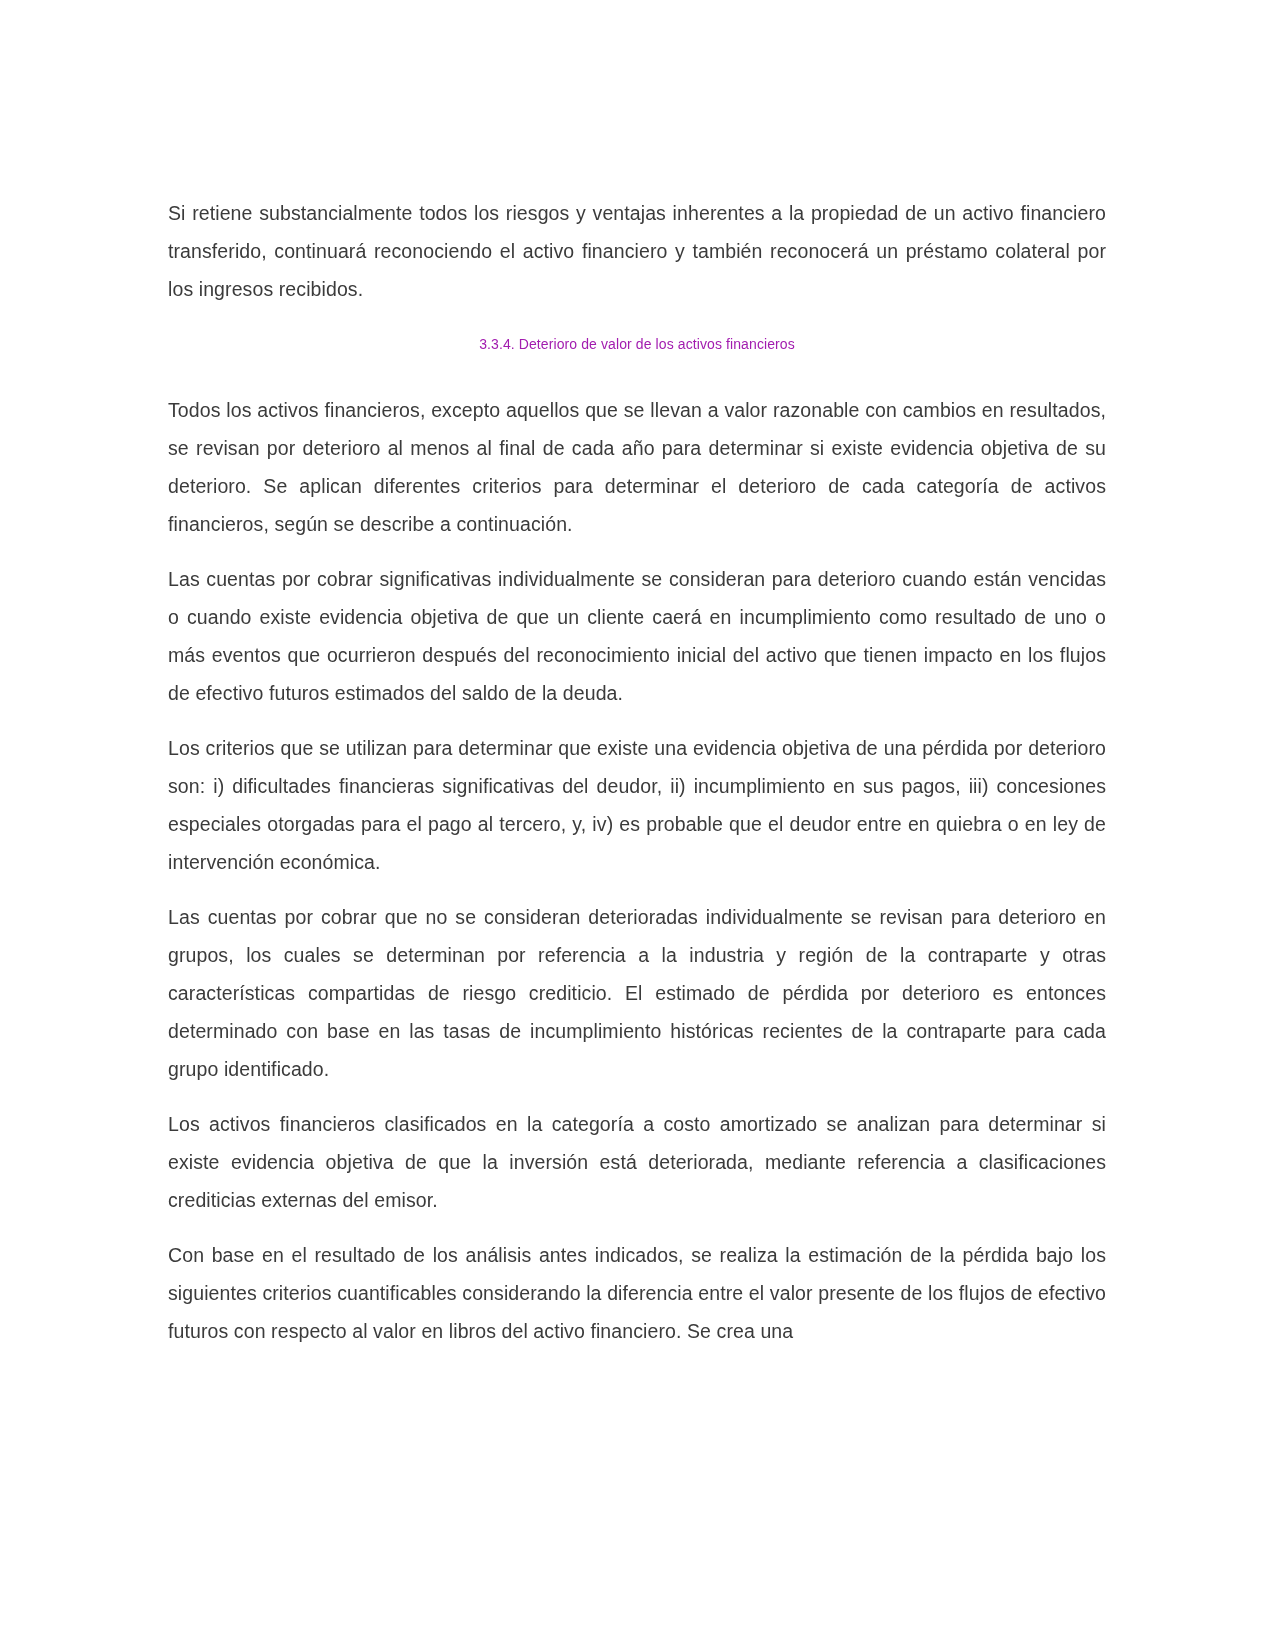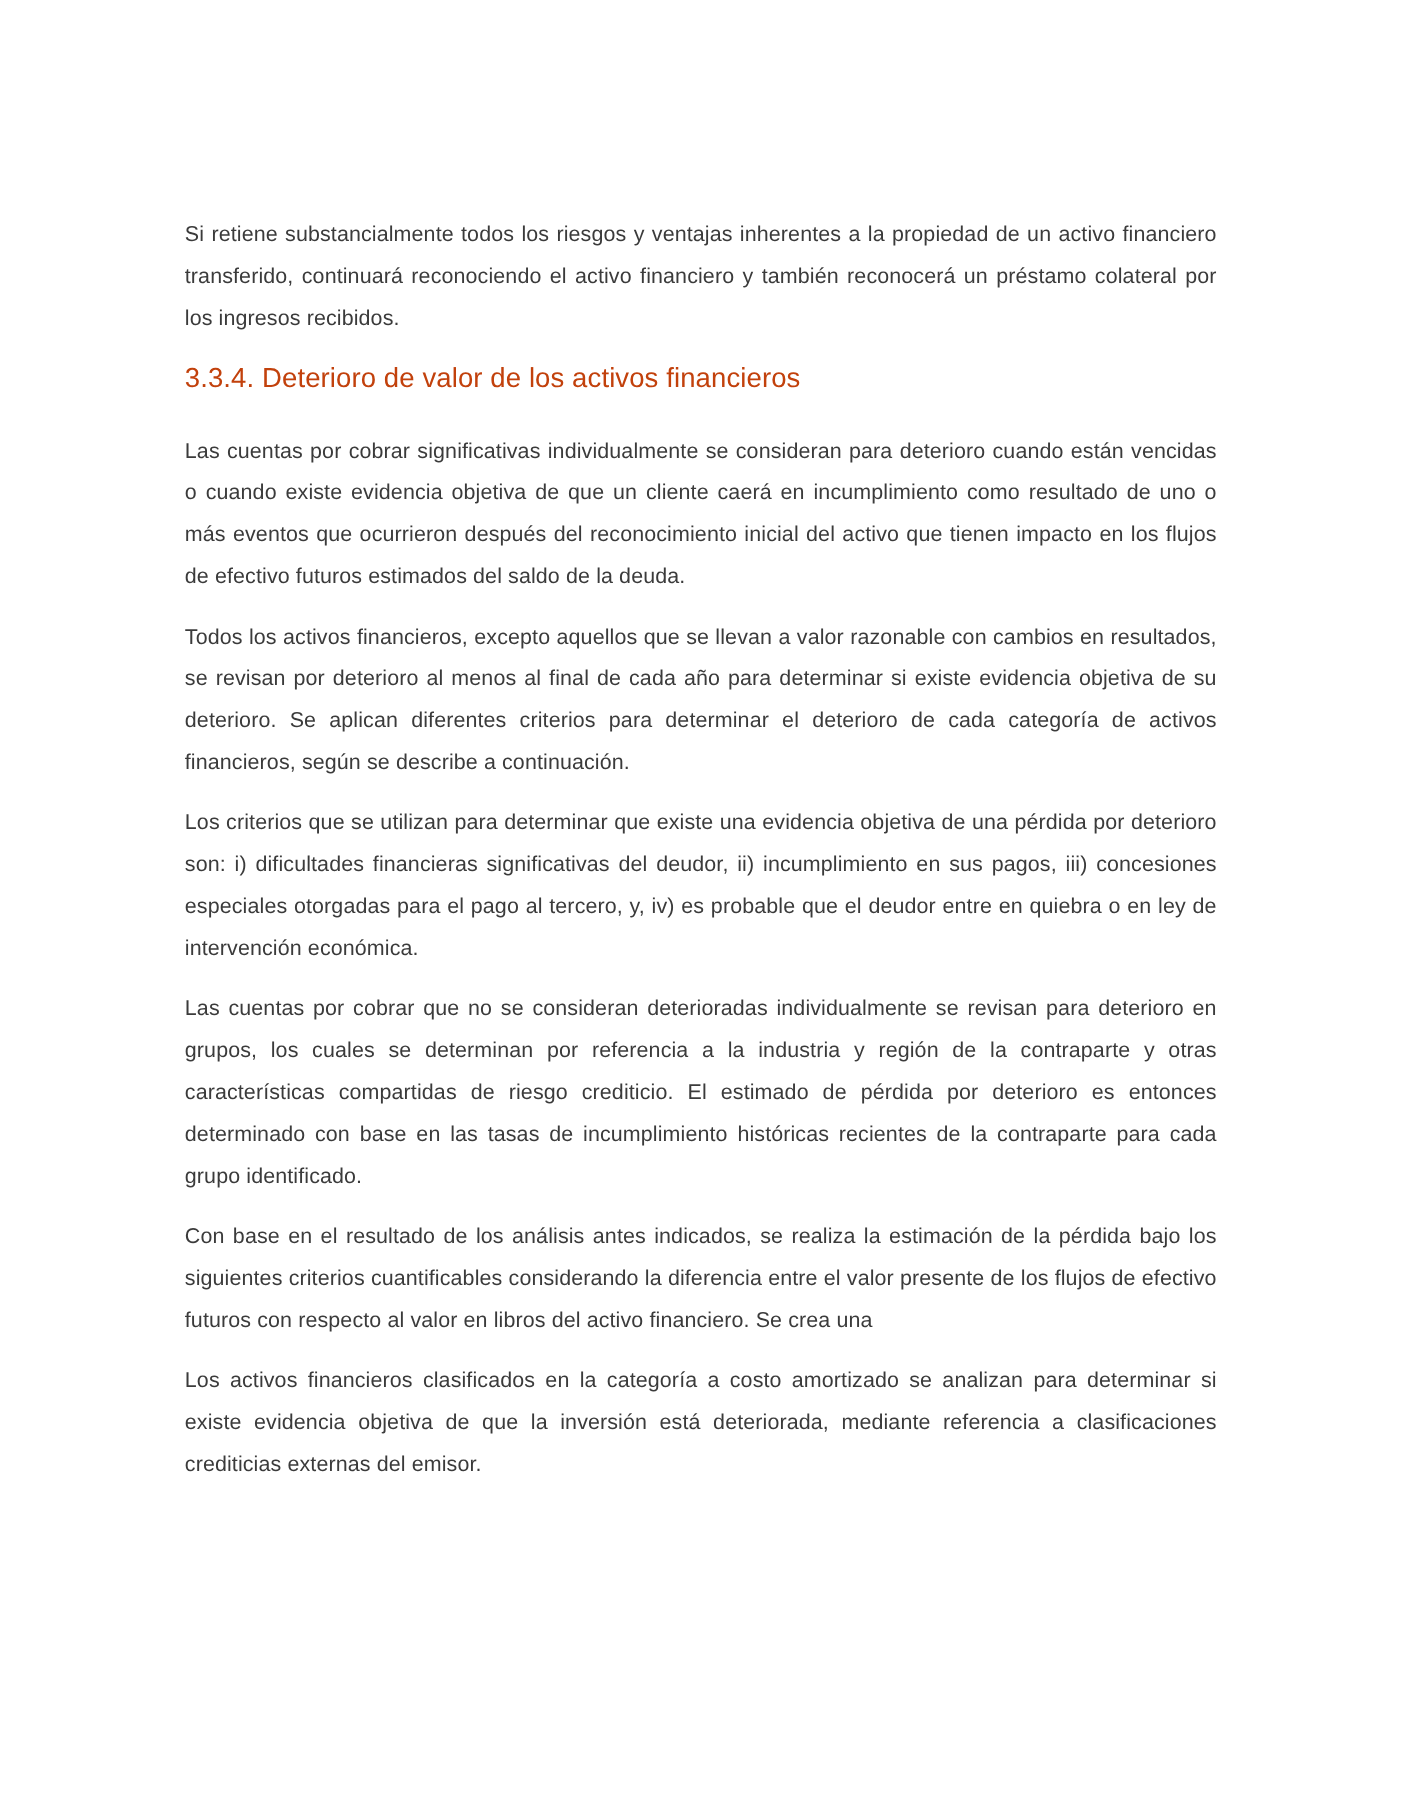--- a/index.html
+++ b/index.html
@@ -27,46 +27,46 @@
     line-height: 38px;
     color: #3b3b3b;
     text-align: justify;
     text-justify: inter-word;
     margin: 0 0 17px 0;
     font-weight: 400;
     letter-spacing: 0.1px;
   }
   
   .content h2.section-heading {
-    font-size: 25px;
+    font-size: 14px;
     line-height: 38px;
-    color: #c2410c;
+    color: #a21caf;
     font-weight: 400;
     margin: 7px 0 28px 0;
-    text-align: left;
+    text-align: center;
     letter-spacing: 0.1px;
   }
 </style>
 </head>
 <body>
 
 <div class="page">
   <div class="content">
 
     <p class="body">Si retiene substancialmente todos los riesgos y ventajas inherentes a la propiedad de un activo financiero transferido, continuará reconociendo el activo financiero y también reconocerá un préstamo colateral por los ingresos recibidos.</p>
 
 
     <h2 class="section-heading">3.3.4. Deterioro de valor de los activos financieros</h2>
 
+    <p class="body">Todos los activos financieros, excepto aquellos que se llevan a valor razonable con cambios en resultados, se revisan por deterioro al menos al final de cada año para determinar si existe evidencia objetiva de su deterioro. Se aplican diferentes criterios para determinar el deterioro de cada categoría de activos financieros, según se describe a continuación.</p>
+
     <p class="body">Las cuentas por cobrar significativas individualmente se consideran para deterioro cuando están vencidas o cuando existe evidencia objetiva de que un cliente caerá en incumplimiento como resultado de uno o más eventos que ocurrieron después del reconocimiento inicial del activo que tienen impacto en los flujos de efectivo futuros estimados del saldo de la deuda.</p>
-
-    <p class="body">Todos los activos financieros, excepto aquellos que se llevan a valor razonable con cambios en resultados, se revisan por deterioro al menos al final de cada año para determinar si existe evidencia objetiva de su deterioro. Se aplican diferentes criterios para determinar el deterioro de cada categoría de activos financieros, según se describe a continuación.</p>
 
     <p class="body">Los criterios que se utilizan para determinar que existe una evidencia objetiva de una pérdida por deterioro son: i) dificultades financieras significativas del deudor, ii) incumplimiento en sus pagos, iii) concesiones especiales otorgadas para el pago al tercero, y, iv) es probable que el deudor entre en quiebra o en ley de intervención económica.</p>
 
     <p class="body">Las cuentas por cobrar que no se consideran deterioradas individualmente se revisan para deterioro en grupos, los cuales se determinan por referencia a la industria y región de la contraparte y otras características compartidas de riesgo crediticio. El estimado de pérdida por deterioro es entonces determinado con base en las tasas de incumplimiento históricas recientes de la contraparte para cada grupo identificado.</p>
 
+    <p class="body">Los activos financieros clasificados en la categoría a costo amortizado se analizan para determinar si existe evidencia objetiva de que la inversión está deteriorada, mediante referencia a clasificaciones crediticias externas del emisor.</p>
+
     <p class="body">Con base en el resultado de los análisis antes indicados, se realiza la estimación de la pérdida bajo los siguientes criterios cuantificables considerando la diferencia entre el valor presente de los flujos de efectivo futuros con respecto al valor en libros del activo financiero. Se crea una</p>
-
-    <p class="body">Los activos financieros clasificados en la categoría a costo amortizado se analizan para determinar si existe evidencia objetiva de que la inversión está deteriorada, mediante referencia a clasificaciones crediticias externas del emisor.</p>
 
   </div>
 </div>
 
 </body></html>

